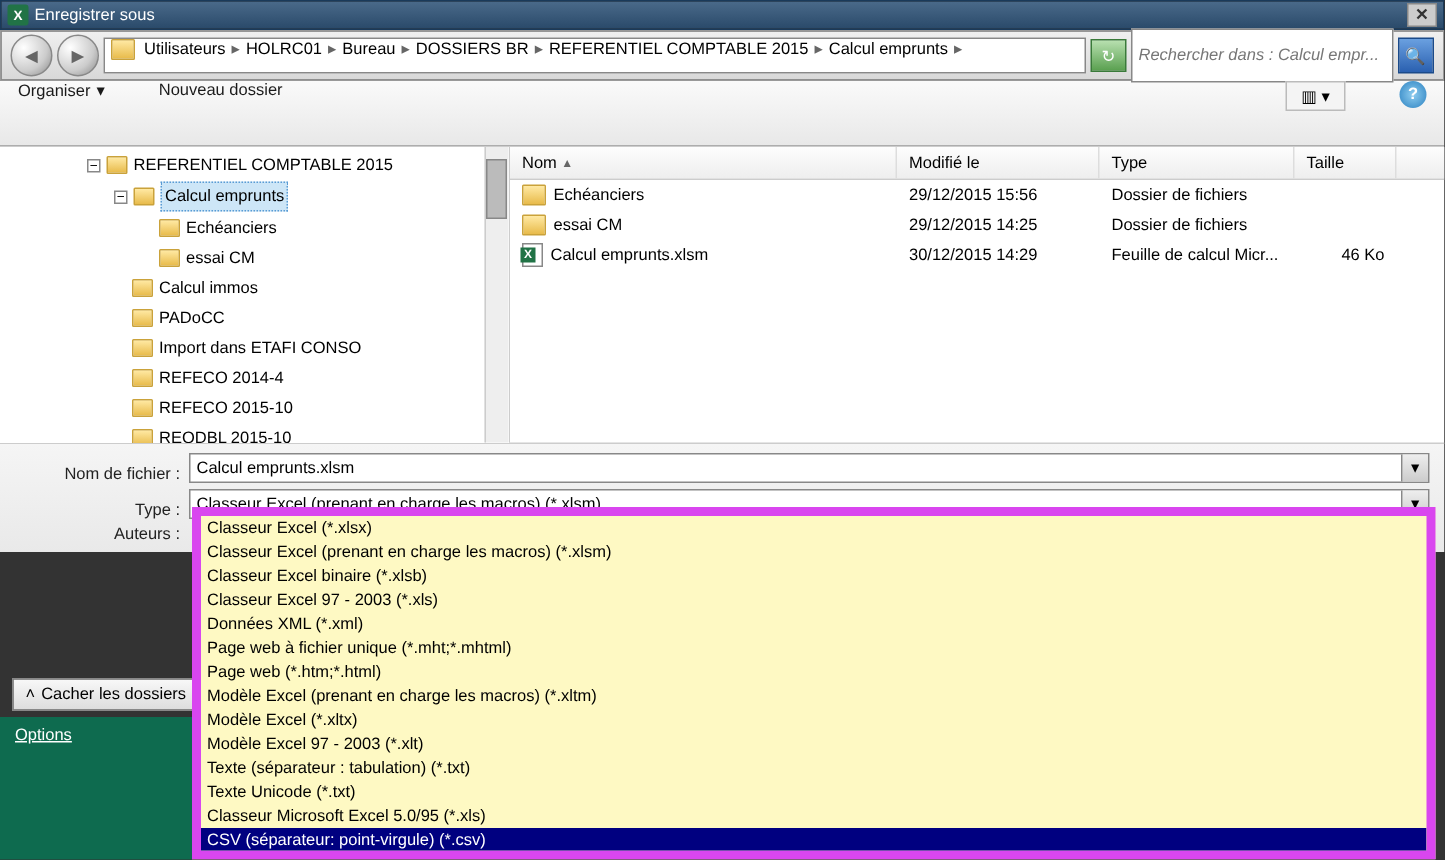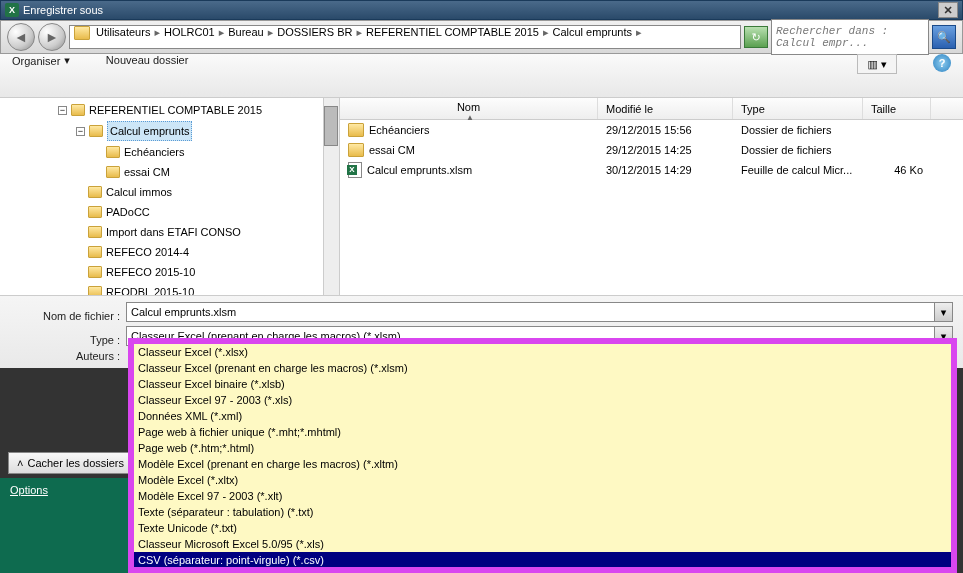--- a/index.html
+++ b/index.html
@@ -12,21 +12,21 @@
 .titlebar .close { width: 20px; height: 16px; background: #ccc; text-align: center; line-height: 14px; cursor: pointer; font-weight: bold; color:#333; border:1px solid #888;}
 
 
 .navbar { height: 34px; background: linear-gradient(#f0f0f0, #d8d8d8); border: 1px solid #999; display: flex; align-items: center; padding: 2px 6px; gap: 3px; }
 .navcircle { width: 28px; height: 28px; border-radius: 50%; background: radial-gradient(circle at 30% 30%, #fff, #ccc 60%, #888); border: 1px solid #888; display: flex; align-items: center; justify-content: center; color:#666; font-size:14px; cursor:pointer;}
 .breadcrumb { flex: 1; height: 24px; background: #fff; border: 1px solid #888; display: flex; padding: 0 4px; }
 .breadcrumb .bc-folder { display:inline-block; width:16px; height:14px; background: linear-gradient(#ffe9a3,#e8bb4b); border:1px solid #caa23a; border-radius:1px; margin-right:4px;}
 .breadcrumb .seg { padding: 0 2px; cursor:pointer; }
 .breadcrumb .sep { padding: 0 2px; color:#666; }
 .refresh-btn { width: 24px; height: 22px; background: linear-gradient(#b8e0b0,#5aa050); border: 1px solid #3a7a3a; display: flex; align-items: center; justify-content: center; cursor:pointer; color:#fff;}
-.searchbox { width: 158px; height: 24px; background: #fff; border: 1px solid #888; padding: 17px 4px; display: flex; align-items: center; color:#777; font-style: italic; font-family: Liberation Mono, monospace;}
+.searchbox { width: 175px; height: 24px; background: #fff; border: 1px solid #888; padding: 17px 4px; display: flex; align-items: center; color:#777; font-style: italic;}
 .searchbtn { width: 24px; height: 24px; background: linear-gradient(#6aa0e0,#2a60b0); border: 1px solid #1a4a8a; display: flex; align-items: center; justify-content: center; cursor:pointer; color:#fff;}
 
 
 .toolbar { height: 44px; background: linear-gradient(#fafafa,#e8e8e8); border-bottom: 1px solid #ccc; display: flex; align-items: flex-start; padding: 0 12px; gap: 36px; }
 .toolbar .tb-item { cursor:pointer; display:flex; align-items:center; gap:4px; color:#1a1a1a;}
 .toolbar .spacer { flex:1;}
 .toolbar .viewsel { width:40px; height:20px; border:1px solid #bbb; background:#f4f4f4; display:flex; align-items:center; justify-content:center; cursor:pointer;}
 .toolbar .help { width:18px; height:18px; border-radius:50%; background: radial-gradient(circle,#8ecdf0,#2a80c0); color:#fff; text-align:center; line-height:18px; cursor:pointer; font-weight:bold;}
 
 
@@ -36,21 +36,21 @@
 .treepane .scroll-thumb { position:absolute; right:1px; top:8px; width:14px; height:40px; background:#bbb; border:1px solid #888;}
 .tree ul { list-style:none; padding-left:18px;}
 .tree li { line-height:18px; white-space:nowrap; display:flex; align-items:center; gap:4px; padding:1px 0;}
 .tree li.selected > .lbl { background:#cde6f7; border:1px dotted #5a9bd4; padding:0 2px;}
 .tree .fld { display:inline-block; width:14px; height:12px; background: linear-gradient(#ffe9a3,#e8bb4b); border:1px solid #caa23a; border-radius:1px;}
 .tree .exp { width:9px; height:9px; border:1px solid #888; background:#fff; text-align:center; line-height:7px; font-size:9px; cursor:pointer; margin-left:-12px;}
 
 .listpane { flex:1; display:flex; flex-direction:column;}
 .listhdr { height:22px; background: linear-gradient(#fdfdfd,#eee); border-bottom:1px solid #ccc; display:flex;}
 .listhdr .col { border-right:1px solid #ddd; padding:3px 8px; display:flex; align-items:center; cursor:pointer;}
-.col-name { width:258px;flex-direction:column;} .col-mod { width:135px;} .col-type { width:130px;} .col-size { width:68px;}
+.col-name { width:258px;} .col-mod { width:135px;} .col-type { width:130px;} .col-size { width:68px;}
 .listbody { flex:1; overflow:auto;}
 .listrow { display:flex; height:20px; align-items:center;}
 .listrow .cell { padding:2px 8px;}
 .listrow .cell.c-name { width:258px; display:flex; align-items:center; gap:5px;}
 .listrow .cell.c-mod { width:135px;}
 .listrow .cell.c-type { width:130px;}
 .listrow .cell.c-size { width:68px; text-align:right;}
 .ico-folder { display:inline-block; width:16px; height:14px; background: linear-gradient(#ffe9a3,#e8bb4b); border:1px solid #caa23a; border-radius:1px;}
 .ico-xlsm { display:inline-block; width:14px; height:16px; background:#fff; border:1px solid #888; position:relative;}
 .ico-xlsm::after { content:"X"; position:absolute; left:-2px; top:2px; width:10px; height:10px; background:#217346; color:#fff; font-size:8px; text-align:center; line-height:10px; font-weight:bold;}

